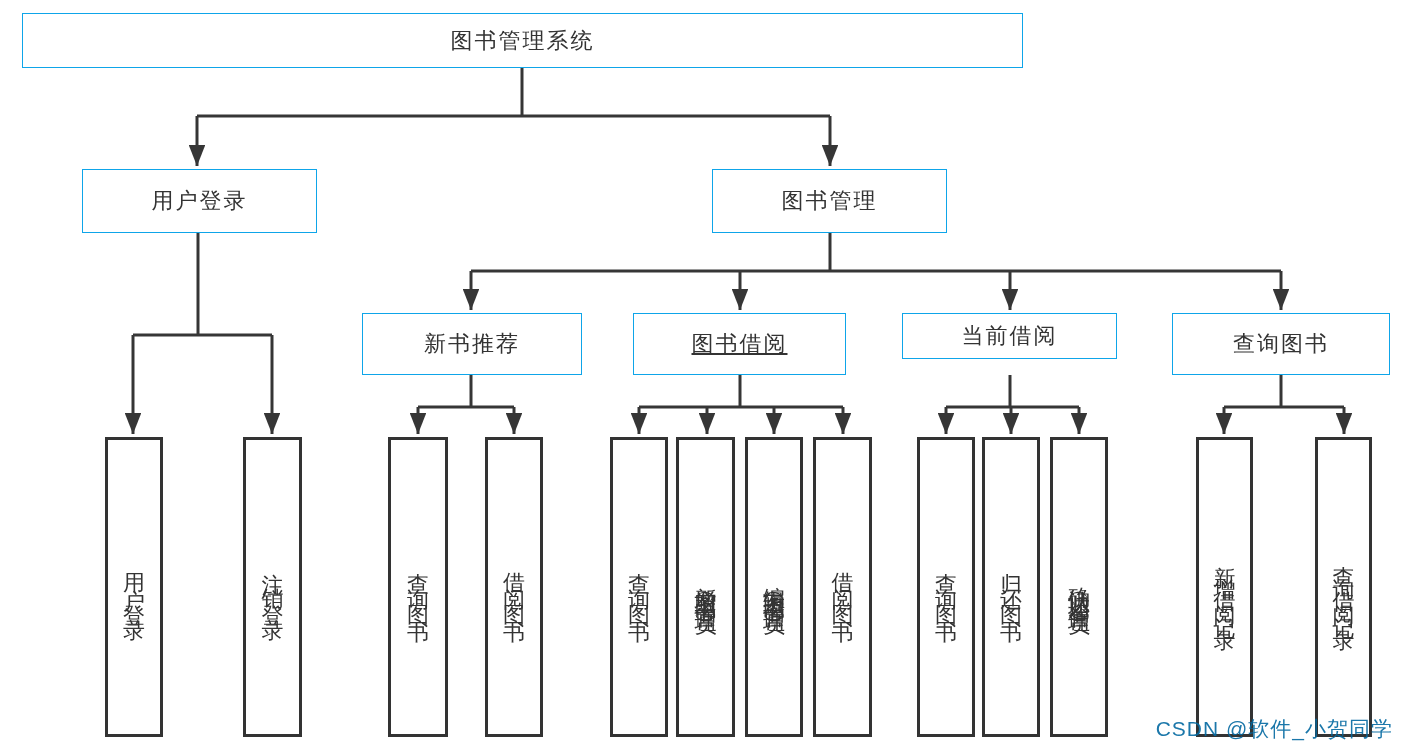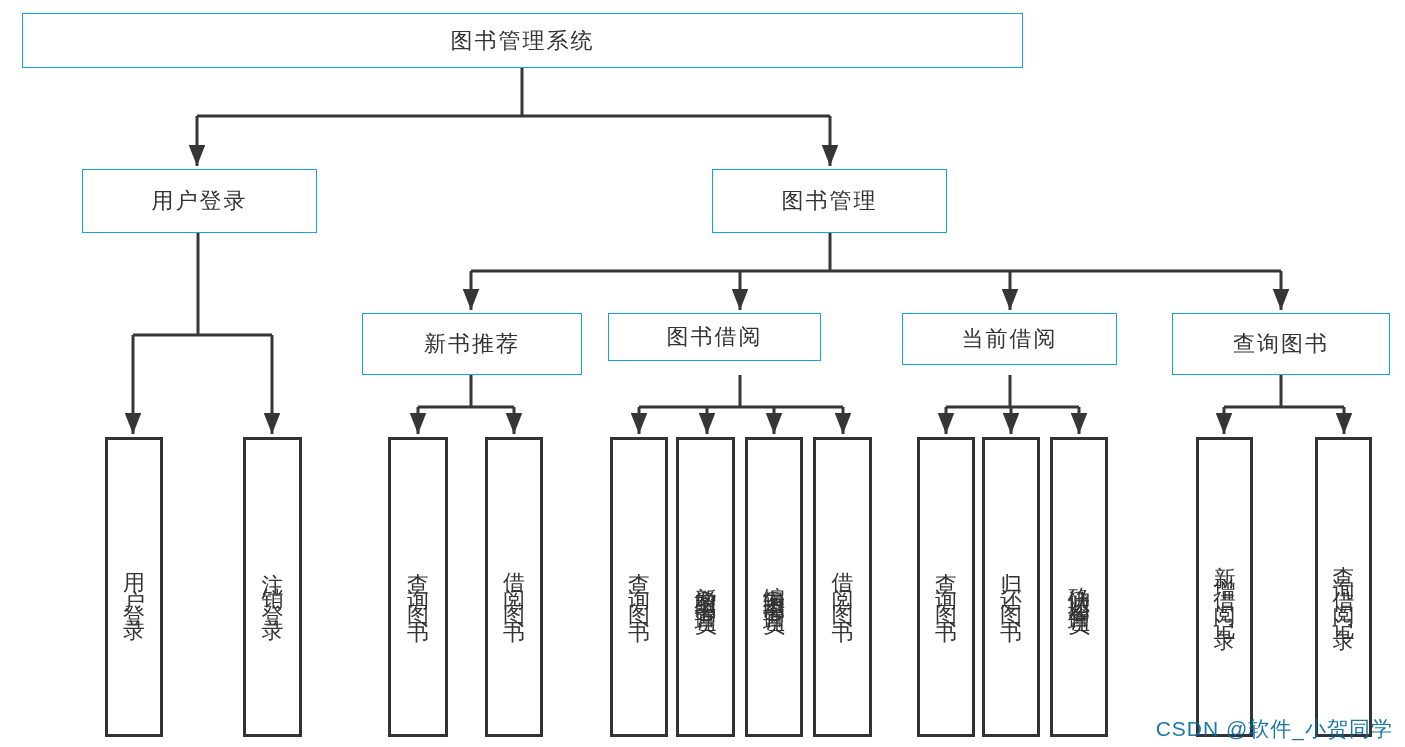--- a/index.html
+++ b/index.html
@@ -111,22 +111,22 @@
       <path d="M1344 407 V434" marker-end="url(#ah)"></path>
     </g>
   </svg>
 
   <div class="node" style="left:22px; top:13px; width:1001px; height:55px;">图书管理系统</div>
 
   <div class="node" style="left:82px; top:169px; width:235px; height:64px;">用户登录</div>
   <div class="node" style="left:362px; top:313px; width:220px; height:62px;">新书推荐</div>
 
   <div class="node" style="left:712px; top:169px; width:235px; height:64px;">图书管理</div>
-  <div class="node" style="left:608px; top:313px; width:213px; height:48px;">图书借阅</div>
-  <div class="node" style="left:902px; top:313px; width:215px; height:52px;">当前借阅</div>
+  <div class="node" style="left:633px; top:313px; width:213px; height:62px;text-decoration:underline;">图书借阅</div>
+  <div class="node" style="left:902px; top:313px; width:215px; height:46px;">当前借阅</div>
   <div class="node" style="left:1172px; top:313px; width:218px; height:62px;">查询图书</div>
 
   <div class="vnode ls4" style="left:105px; top:437px; width:58px; height:300px;">
     <span>用户登录</span>
   </div>
   <div class="vnode ls4" style="left:243px; top:437px; width:59px; height:300px;">
     <span>注销登录</span>
   </div>
 
   <div class="vnode ls4" style="left:388px; top:437px; width:60px; height:300px;">

